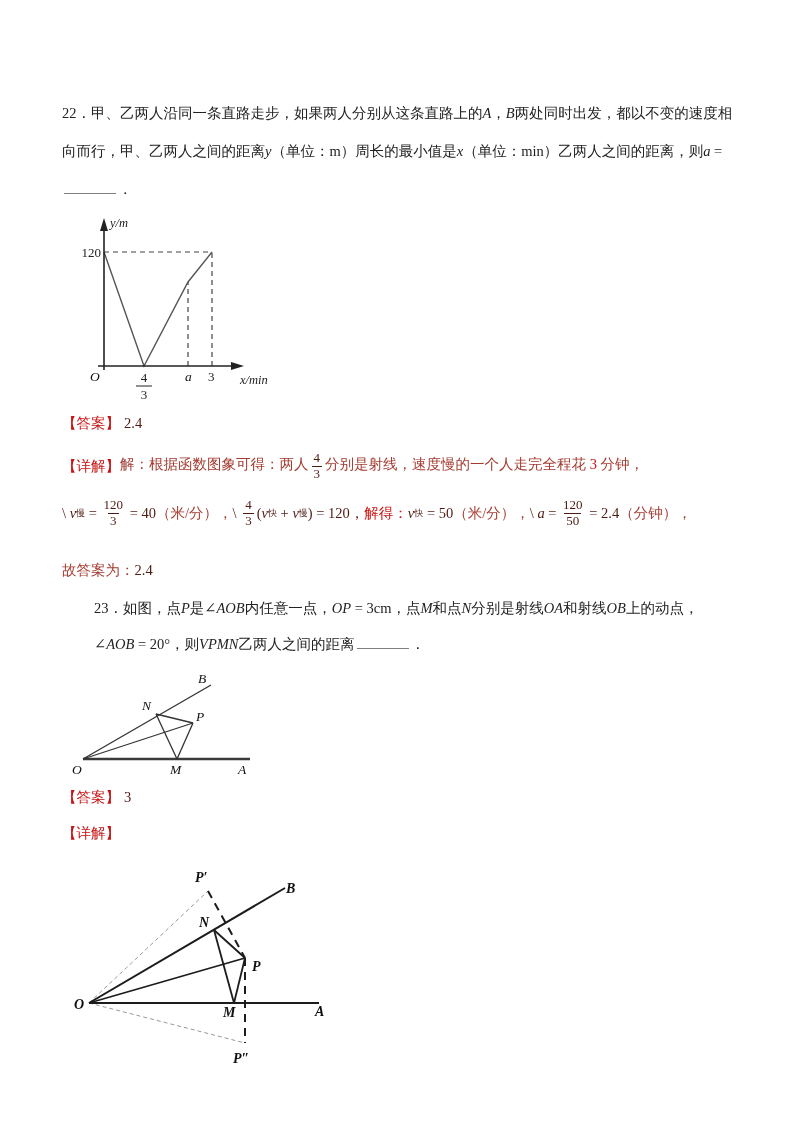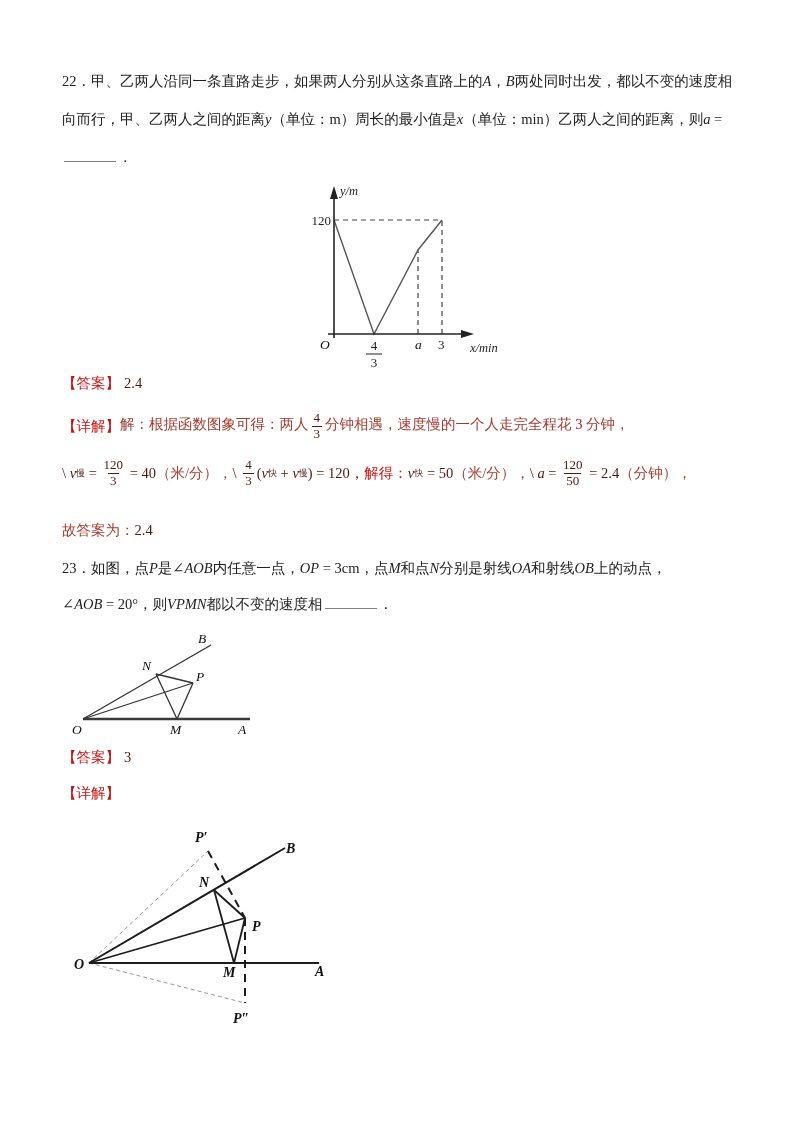--- a/index.html
+++ b/index.html
@@ -6,42 +6,42 @@
     --ink:#222;
     --bright:#c81414;
     --prose:#a33b30;
     --dark:#4f1a12;
     --blankline:#808080;
     --stroke:#333;
   }
   *{margin:0;padding:0;box-sizing:border-box;}
   html,body{width:794px;height:1123px;background:#fff;overflow:hidden;}
   body{font-family:"Liberation Serif","DejaVu Serif",serif;color:var(--ink);}
-  .page{position:relative;width:794px;height:998px;padding:62px 58px 0 62px;}
+  .page{position:relative;width:794px;height:998px;padding:94px 58px 0 62px;}
   .qline{font-size:14.5px;line-height:38px;white-space:nowrap;}
-  .q23 .qline{line-height:36px;}
+  .q23 .qline{line-height:36px;margin-left:32px;}
   .mi{font-style:italic;}
   .m{font-style:normal;}
   .cn{}
   .red{color:var(--prose);text-align:center;}
   .bright{color:var(--bright);}
   .dark{color:var(--dark);}
   .mi-dark{color:var(--dark);font-style:italic;}
   .sub-dark{color:var(--dark);font-size:9px;vertical-align:-4px;}
   .blank{display:inline-block;width:52px;height:14px;border-bottom:1.5px solid var(--blankline);margin:0 2px;}
   .ans-line{font-size:14.5px;line-height:22px;margin-top:0;}
   .ans-label{color:var(--bright);}
   .ans-value{color:var(--dark);padding-left:4px;}
   .rich{font-size:14.5px;display:flex;align-items:center;flex-wrap:nowrap;white-space:pre;}
   .detail1{margin-top:10px;min-height:44px;}
   .formula{margin-top:2px;min-height:46px;}
   .conclusion{margin-top:20px;min-height:28px;}
   .frac{display:inline-flex;flex-direction:column;align-items:center;line-height:1.1;font-size:13px;margin:0 3px;vertical-align:middle;}
   .frac .fden{border-top:1px solid currentColor;padding:0 2px;}
-  .graph-wrap{margin:6px 0 0 20px;text-align:center;}
+  .graph-wrap{margin:6px 0 8px 20px;}
   .fig1-wrap{margin:8px 0 0 0;}
   .fig2-wrap{margin:20px 0 0 2px;}
   svg text{font-family:"Liberation Serif","DejaVu Serif",serif;}
   .axlabel{font-style:italic;font-size:12.5px;fill:#222;}
   .ticklabel{font-size:13px;fill:#222;}
   .ptlabel{font-style:italic;font-size:13.5px;fill:#111;}
   .ptlabel-b{font-style:italic;font-size:14px;font-weight:bold;fill:#111;}
 </style>
 </head>
 <body>
@@ -78,28 +78,28 @@
       <text x="103" y="167" class="ptlabel">a</text>
       <text x="126" y="167" class="ticklabel">3</text>
     </svg>
   </div>
 
   <div class="ans-line">
     <span class="ans-label">【答案】</span><span class="ans-value">2.4</span>
   </div>
 
   <div class="rich detail1">
-    <span class="ans-label">【详解】</span><span class="seg-holder"><span class="red">解：根据函数图象可得：两人</span><span class="frac dark"><span class="fnum">4</span><span class="fden">3</span></span><span class="red">分钟相遇，速度慢的一个人走完全程花</span><span class="bright"> 3 </span><span class="red">分钟，</span></span>
+    <span class="ans-label">【详解】</span><span class="seg-holder"><span class="red">解：根据函数图象可得：两人</span><span class="frac dark"><span class="fnum">4</span><span class="fden">3</span></span><span class="red">分别是射线，速度慢的一个人走完全程花</span><span class="bright"> 3 </span><span class="red">分钟，</span></span>
   </div>
   <div class="rich formula"><span class="dark">\ </span><span class="mi-dark">v</span><span class="sub-dark">慢</span><span class="dark"> = </span><span class="frac dark"><span class="fnum">120</span><span class="fden">3</span></span><span class="dark"> = 40</span><span class="red">（米/分），</span><span class="dark">\ </span><span class="frac dark"><span class="fnum">4</span><span class="fden">3</span></span><span class="dark">(</span><span class="mi-dark">v</span><span class="sub-dark">快</span><span class="dark"> + </span><span class="mi-dark">v</span><span class="sub-dark">慢</span><span class="dark">) = 120，</span><span class="bright">解得：</span><span class="mi-dark">v</span><span class="sub-dark">快</span><span class="dark"> = 50</span><span class="red">（米/分），</span><span class="dark">\ </span><span class="mi-dark">a</span><span class="dark"> = </span><span class="frac dark"><span class="fnum">120</span><span class="fden">50</span></span><span class="dark"> = 2.4</span><span class="red">（分钟），</span></div>
   <div class="rich conclusion"><span class="red">故答案为：</span><span class="dark">2.4</span></div>
 
   <div class="q23" style="margin-top:6px;">
     <div class="qline"><span class="cn">23．如图，点</span><span class="mi">P</span><span class="cn">是</span><span class="mi">∠AOB</span><span class="cn">内任意一点，</span><span class="mi">OP</span><span class="m"> = 3cm</span><span class="cn">，点</span><span class="mi">M</span><span class="cn">和点</span><span class="mi">N</span><span class="cn">分别是射线</span><span class="mi">OA</span><span class="cn">和射线</span><span class="mi">OB</span><span class="cn">上的动点，</span></div>
-    <div class="qline"><span class="mi">∠AOB</span><span class="m"> = 20°</span><span class="cn">，则</span><span class="mi">VPMN</span><span class="cn">都以不变的速度相</span><span class="blank"></span><span class="cn">．</span></div>
+    <div class="qline"><span class="mi">∠AOB</span><span class="m"> = 20°</span><span class="cn">，则</span><span class="mi">VPMN</span><span class="cn">乙两人之间的距离</span><span class="blank"></span><span class="cn">．</span></div>
   </div>
 
   <div class="fig1-wrap">
     <svg width="260" height="112" viewBox="0 0 260 112">
       <line x1="21" y1="89" x2="188" y2="89" stroke="#3a3a3a" stroke-width="2.4"></line>
       <line x1="21" y1="89" x2="149" y2="15" stroke="#333" stroke-width="1.3"></line>
       <line x1="21" y1="89" x2="131" y2="53" stroke="#333" stroke-width="1.3"></line>
       <line x1="94" y1="44" x2="131" y2="53" stroke="#333" stroke-width="1.3"></line>
       <line x1="94" y1="44" x2="115" y2="89" stroke="#333" stroke-width="1.3"></line>
       <line x1="131" y1="53" x2="115" y2="89" stroke="#333" stroke-width="1.3"></line>

